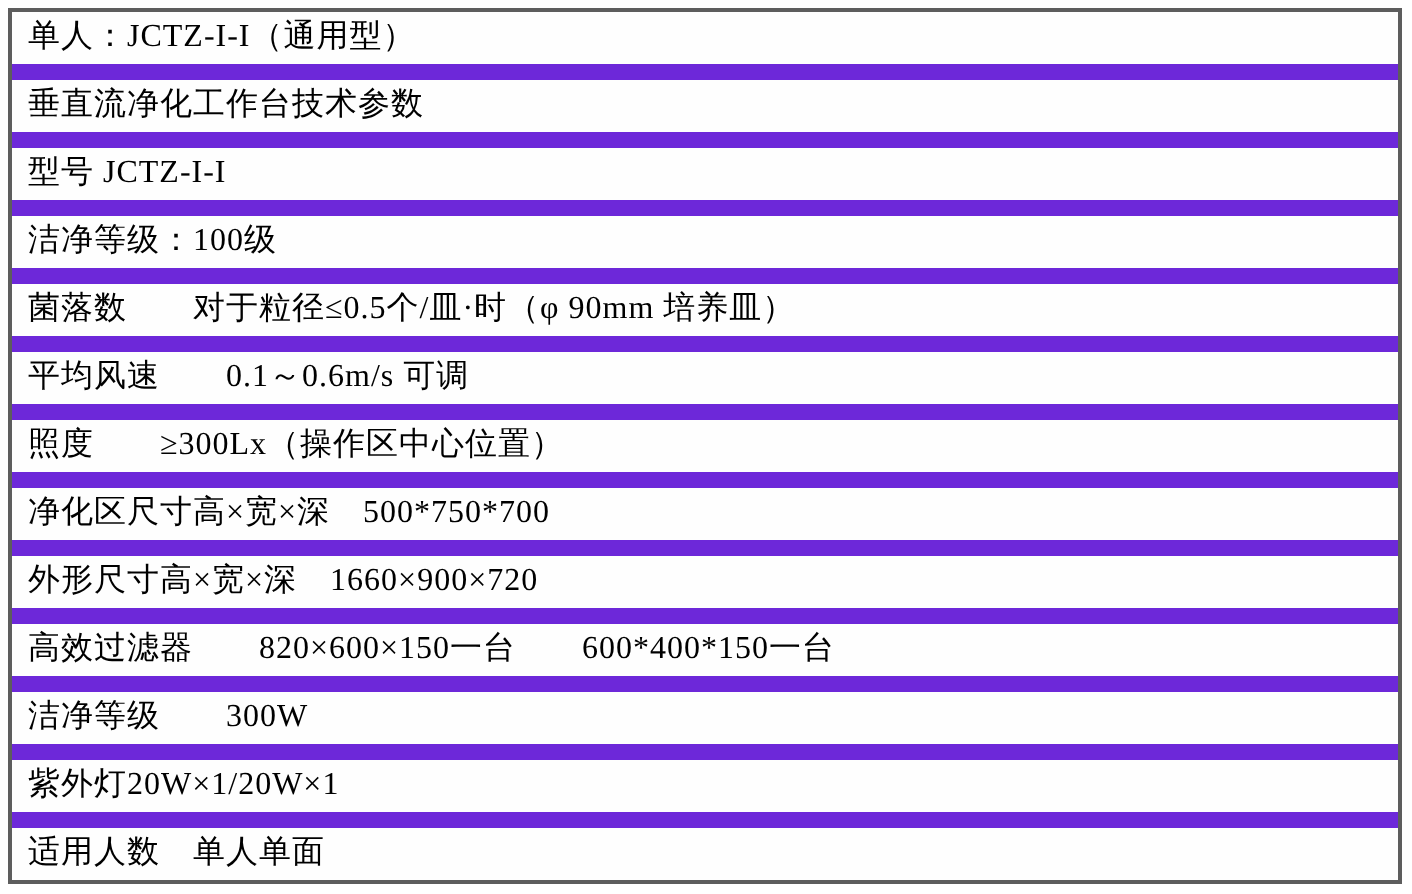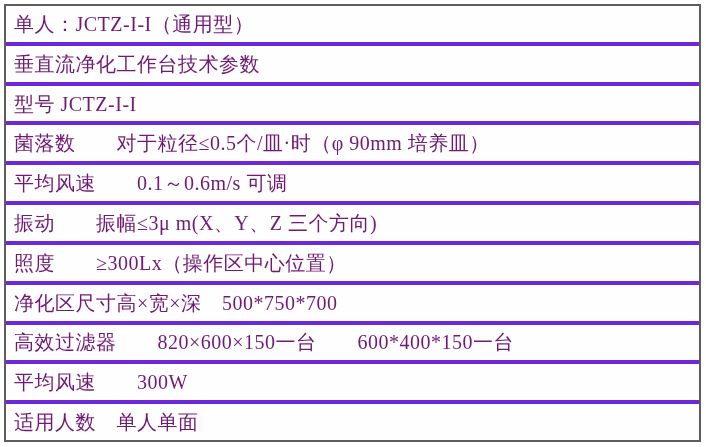--- a/index.html
+++ b/index.html
@@ -27,67 +27,73 @@
     background: #fefefe;
     display: flex;
     flex-direction: column;
     box-sizing: border-box;
   }
   .spec-row {
     flex: 1 1 0;
     display: flex;
     align-items: center;
     padding-left: 8px;
-    border-top: 4px solid #6d28d9;
+    border-top: 8px solid #6d28d9;
     box-sizing: border-box;
     overflow: hidden;
   }
   .spec-row:first-child {
     border-top: none;
   }
   .row-text {
-    font-size: 20px;
-    color: #701a75;
+    font-size: 16px;
+    color: #000000;
     white-space: pre;
     line-height: 1;
     letter-spacing: 0.5px;
   }
 </style>
 </head>
 <body>
 
 <div class="page">
   <div class="spec-table">
     <div class="spec-row">
       <span class="row-text">单人：JCTZ-I-I（通用型）</span>
     </div>
     <div class="spec-row">
       <span class="row-text">垂直流净化工作台技术参数</span>
     </div>
     <div class="spec-row">
       <span class="row-text">型号 JCTZ-I-I</span>
     </div>
     <div class="spec-row">
+      <span class="row-text">洁净等级：100级</span>
+    </div>
+    <div class="spec-row">
       <span class="row-text">菌落数　　对于粒径≤0.5个/皿·时（φ 90mm 培养皿）</span>
     </div>
     <div class="spec-row">
       <span class="row-text">平均风速　　0.1～0.6m/s 可调</span>
-    </div>
-    <div class="spec-row">
-      <span class="row-text">振动　　振幅≤3μ m(X、Y、Z 三个方向)</span>
     </div>
     <div class="spec-row">
       <span class="row-text">照度　　≥300Lx（操作区中心位置）</span>
     </div>
     <div class="spec-row">
       <span class="row-text">净化区尺寸高×宽×深　500*750*700</span>
     </div>
     <div class="spec-row">
+      <span class="row-text">外形尺寸高×宽×深　1660×900×720</span>
+    </div>
+    <div class="spec-row">
       <span class="row-text">高效过滤器　　820×600×150一台　　600*400*150一台</span>
     </div>
     <div class="spec-row">
-      <span class="row-text">平均风速　　300W</span>
+      <span class="row-text">洁净等级　　300W</span>
+    </div>
+    <div class="spec-row">
+      <span class="row-text">紫外灯20W×1/20W×1</span>
     </div>
     <div class="spec-row">
       <span class="row-text">适用人数　单人单面</span>
     </div>
   </div>
 </div>
 
 </body></html>

